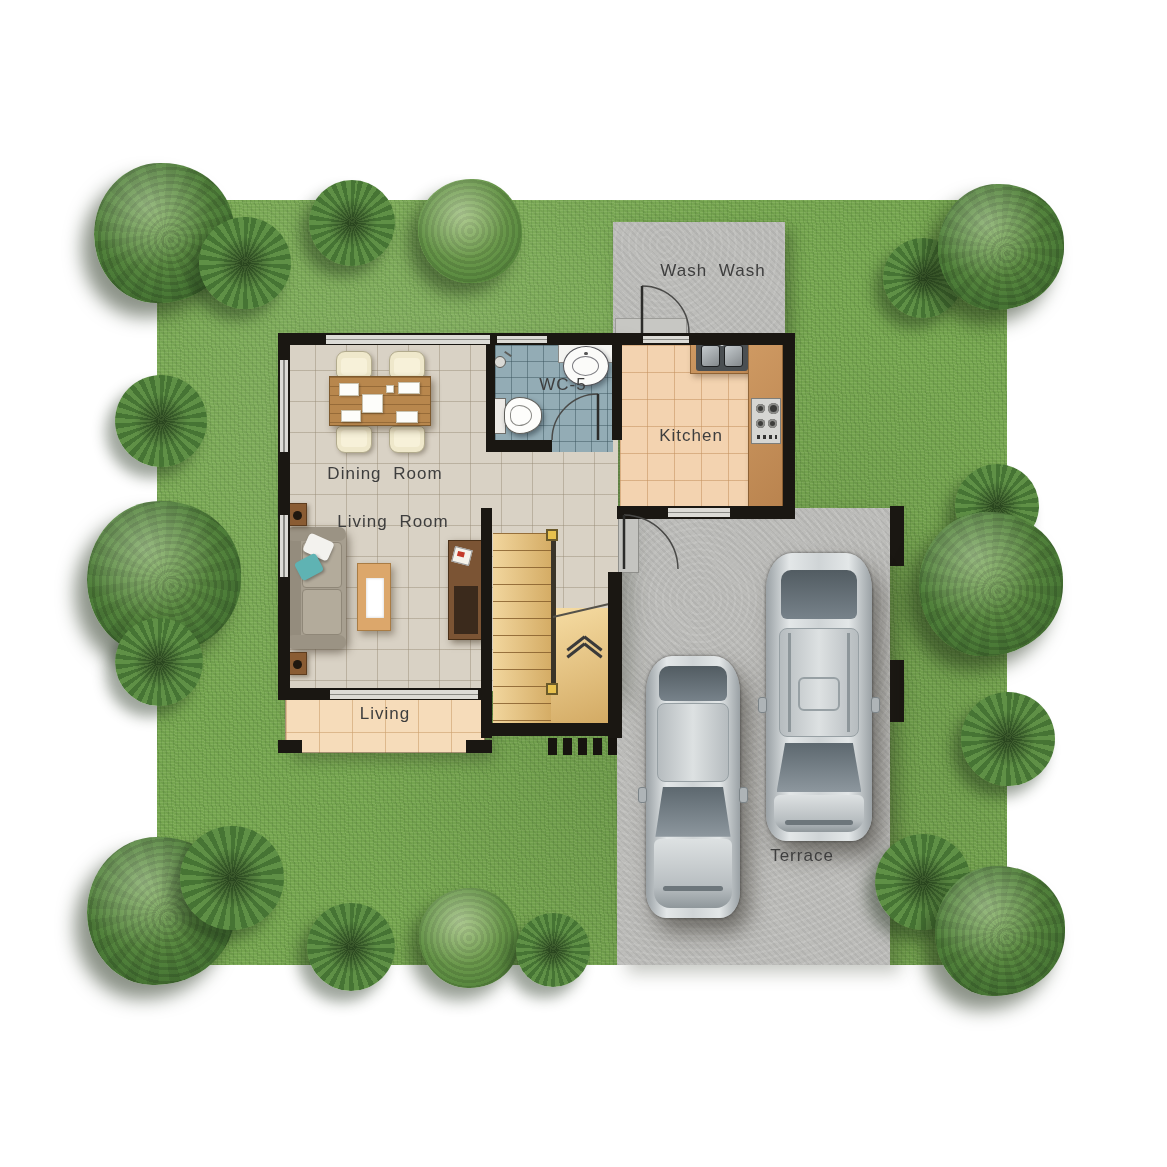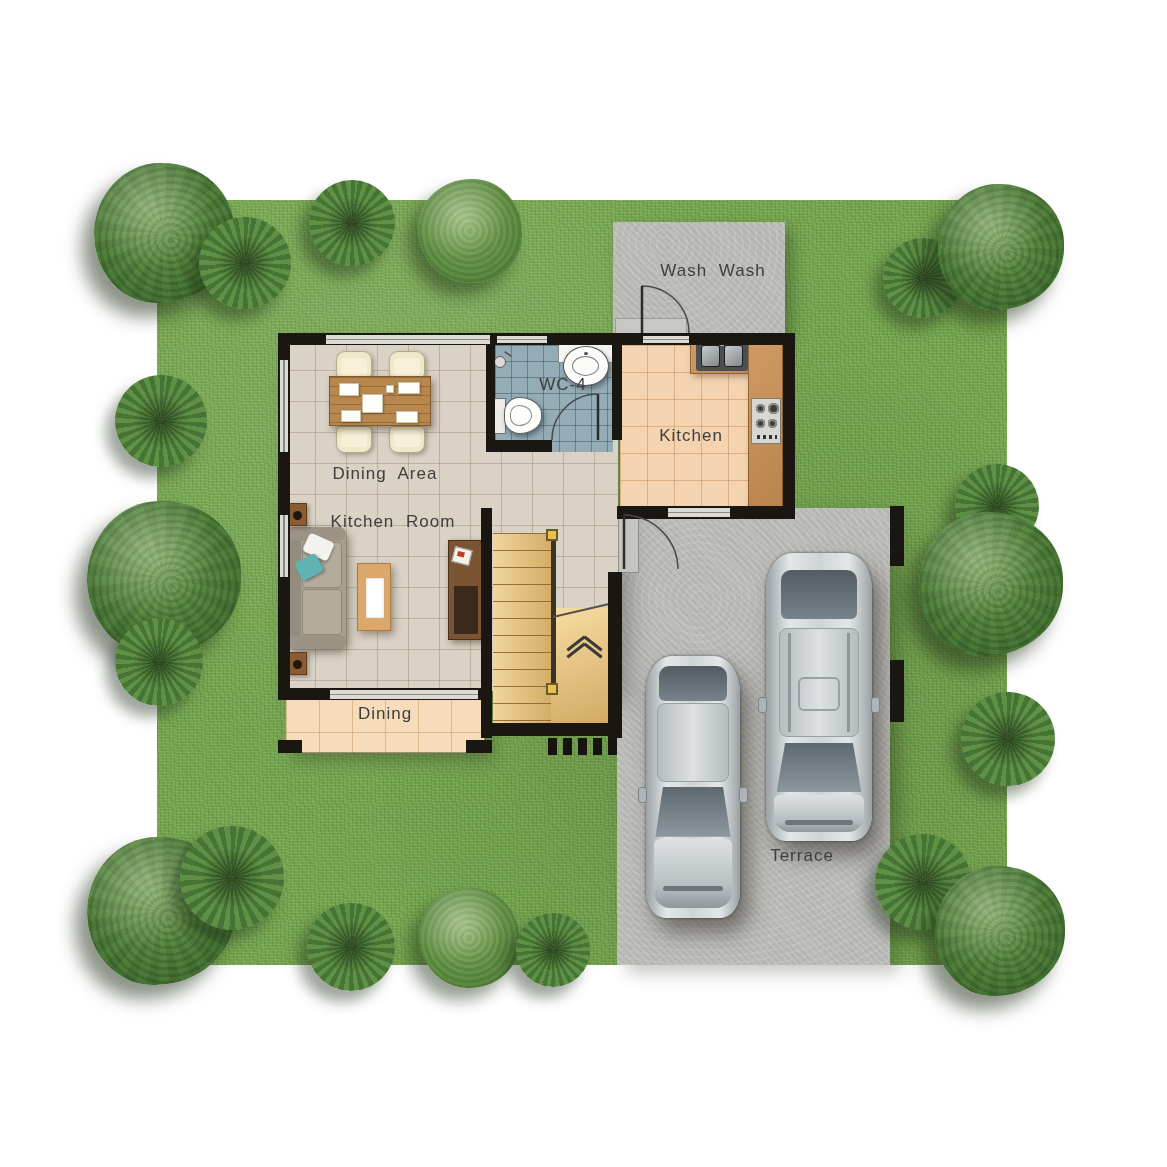--- a/index.html
+++ b/index.html
@@ -290,25 +290,25 @@
   <svg class="door-svg" style="left:550px;top:392px;" width="50" height="50">
     <path d="M48,2 A46,46 0 0 0 2,48" fill="none" stroke="#4a4a48" stroke-width="1.5"></path>
     <line x1="48" y1="2" x2="48" y2="48" stroke="#2c2c2a" stroke-width="2.5"></line>
   </svg>
   <svg class="door-svg" style="left:622px;top:513px;" width="58" height="58">
     <path d="M2,2 A55,55 0 0 1 56,56" fill="none" stroke="#4a4a48" stroke-width="1.5"></path>
     <line x1="2" y1="2" x2="2" y2="56" stroke="#2c2c2a" stroke-width="2.5"></line>
   </svg>
 
   <span class="lbl" style="left:713px;top:271px;">Wash Wash</span>
-  <span class="lbl" style="left:563px;top:385px;">WC-4</span>
+  <span class="lbl" style="left:563px;top:385px;">WC-5</span>
   <span class="lbl" style="left:691px;top:436px;text-align:center;">Kitchen</span>
-  <span class="lbl" style="left:385px;top:474px;">Dining Area</span>
-  <span class="lbl" style="left:393px;top:522px;">Kitchen Room</span>
-  <span class="lbl" style="left:385px;top:714px;">Dining</span>
+  <span class="lbl" style="left:385px;top:474px;">Dining Room</span>
+  <span class="lbl" style="left:393px;top:522px;">Living Room</span>
+  <span class="lbl" style="left:385px;top:714px;">Living</span>
   <span class="lbl" style="left:802px;top:856px;">Terrace</span>
 
   <div class="car sedan">
     <div class="body"></div>
     <div class="rear-glass"></div>
     <div class="roof"></div>
     <div class="windshield"></div>
     <div class="hood"></div>
     <div class="mirror ml"></div>
     <div class="mirror mr"></div>

